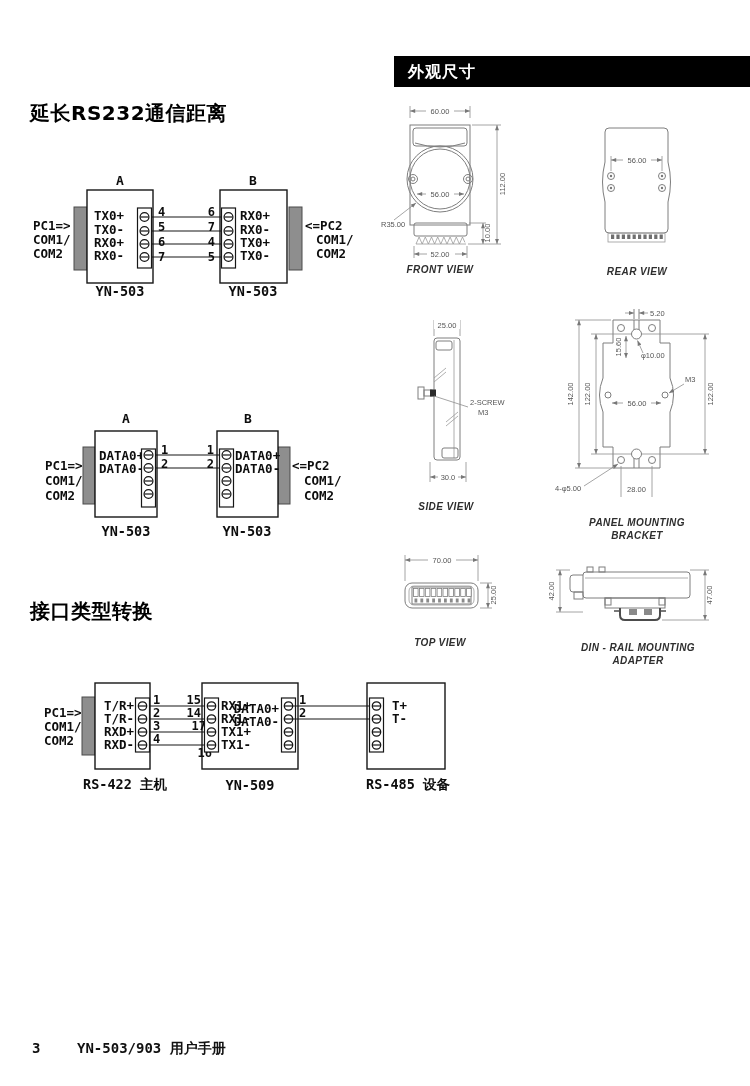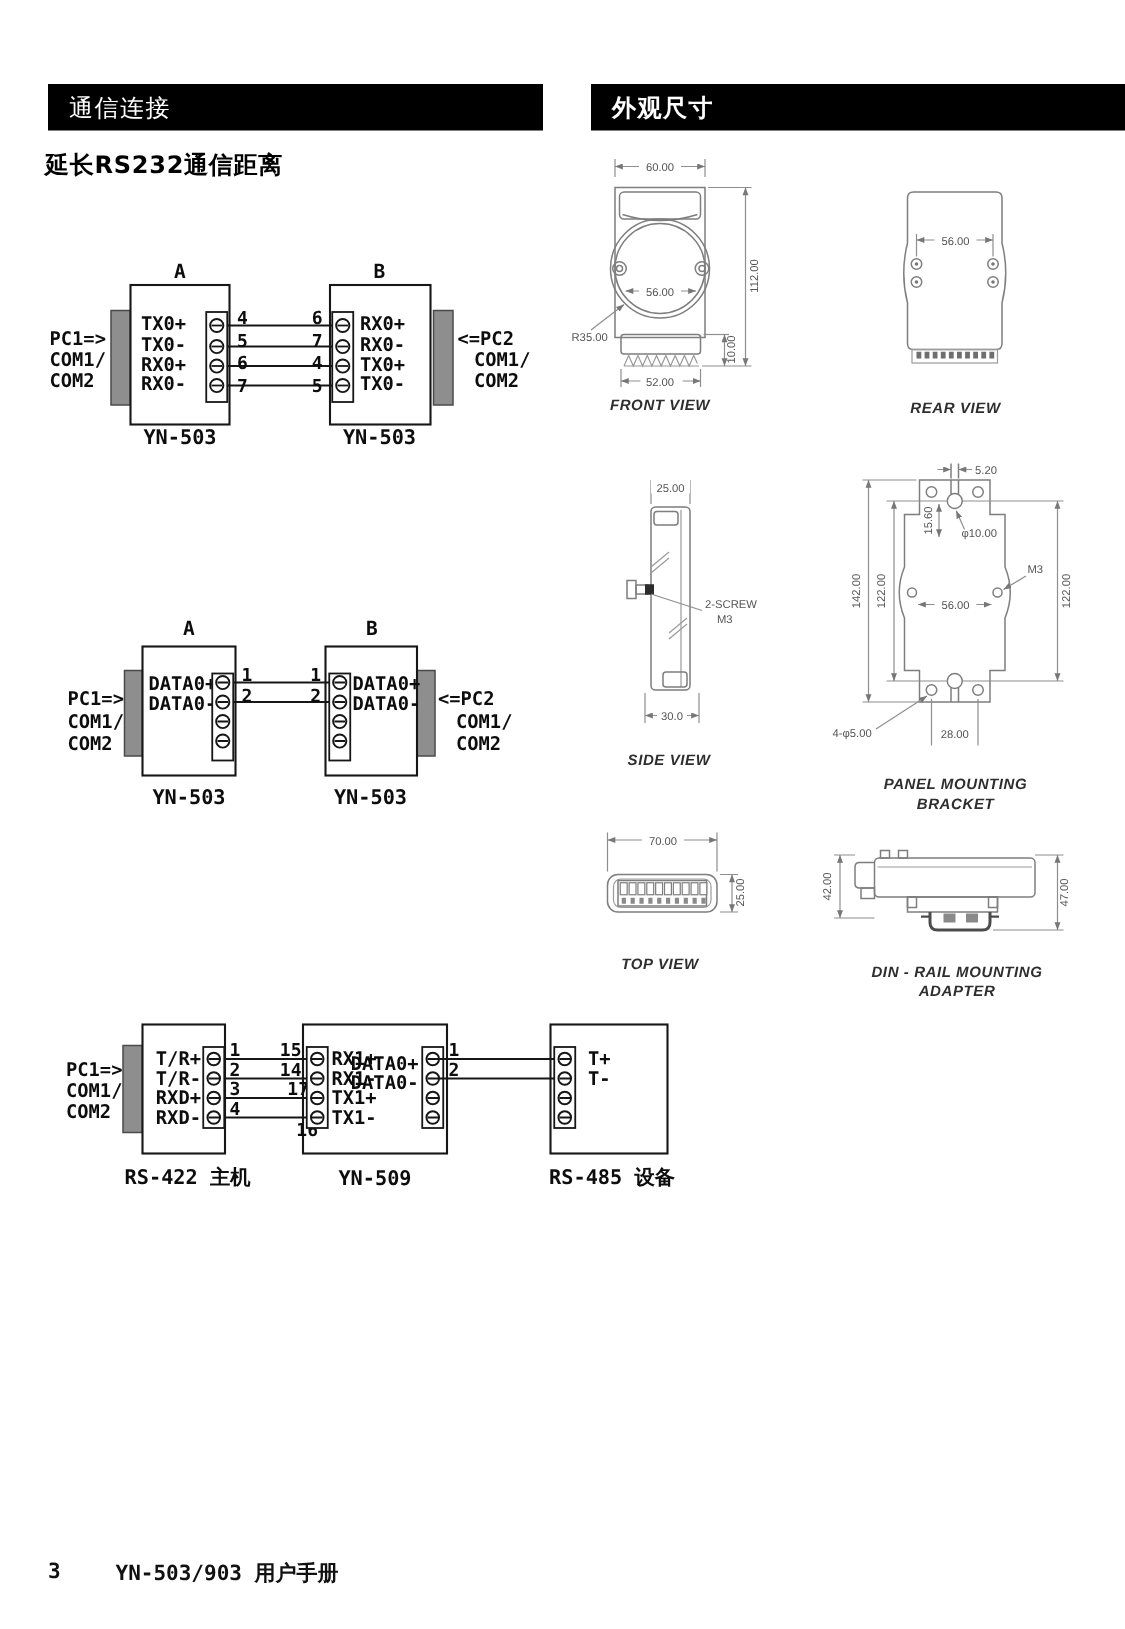--- a/index.html
+++ b/index.html
@@ -1,21 +1,21 @@
 <!DOCTYPE html>
 <html><head>
 <meta charset="utf-8">
 <style>
   html,body{margin:0;padding:0;background:#fff;}
   #page{position:relative;width:750px;height:1086px;background:#fff;overflow:hidden;
         font-family:"Liberation Sans",sans-serif;}
   .bar{position:absolute;height:31px;background:#000;color:#fff;
        font-size:16px;line-height:31px;padding-left:14px;box-sizing:border-box;
        font-family:"DejaVu Sans",sans-serif;letter-spacing:1px;}
-  .h1{position:absolute;font-size:16px;font-weight:bold;color:#000;
+  .h1{position:absolute;font-size:20px;font-weight:bold;color:#000;
       font-family:"DejaVu Sans",sans-serif;letter-spacing:0.5px;}
   .item{position:absolute;font-size:14px;font-weight:600;color:#000;
         font-family:"DejaVu Sans",sans-serif;}
   .dsvg{position:absolute;}
   
   .sig{font:bold 12.5px "DejaVu Sans Mono",monospace;fill:#0d0d0d;}
   .pin{font:bold 12px "DejaVu Sans Mono",monospace;fill:#0d0d0d;}
   .pc {font:bold 12.5px "DejaVu Sans Mono",monospace;fill:#0d0d0d;}
   .nm {font:bold 13.5px "DejaVu Sans Mono",monospace;fill:#0d0d0d;}
   .ab {font:bold 13px "DejaVu Sans Mono",monospace;fill:#0d0d0d;}
@@ -31,24 +31,24 @@
   .dim{font:7.5px "Liberation Sans",sans-serif;fill:#555;}
   .cap{font:italic bold 10px "Liberation Sans",sans-serif;fill:#2e2e2e;letter-spacing:0.4px;}
   .wbg{fill:#fff;}
   .footer{position:absolute;font:bold 14px "DejaVu Sans Mono",monospace;color:#111;}
 </style>
 </head>
 <body>
 
 <div id="page">
 
-  <div class="bar" style="left:32px;top:56px;width:330px;">通信连接</div>
   <div class="bar" style="left:394px;top:56px;width:397px;font-weight:bold;">外观尺寸</div>
 
   <div class="h1" style="left:30px;top:100px;">延长RS232通信距离</div>
+  <div class="h1" style="left:30px;top:598px;">接口类型转换</div>
 
   <svg class="dsvg" style="left:30px;top:170px;" width="330" height="132" viewBox="0 0 330 132">
     <text class="ab" x="90" y="15" text-anchor="middle">A</text>
     <text class="ab" x="223" y="15" text-anchor="middle">B</text>
     <rect class="conn" x="44" y="37" width="13" height="63"></rect>
     <rect class="conn" x="259" y="37" width="13" height="63"></rect>
     <rect class="wbox" x="57" y="20" width="66" height="93"></rect>
     <rect class="wbox" x="190" y="20" width="67" height="93"></rect>
     <g>
       <text class="pc" x="3" y="60">PC1=&gt;</text>

